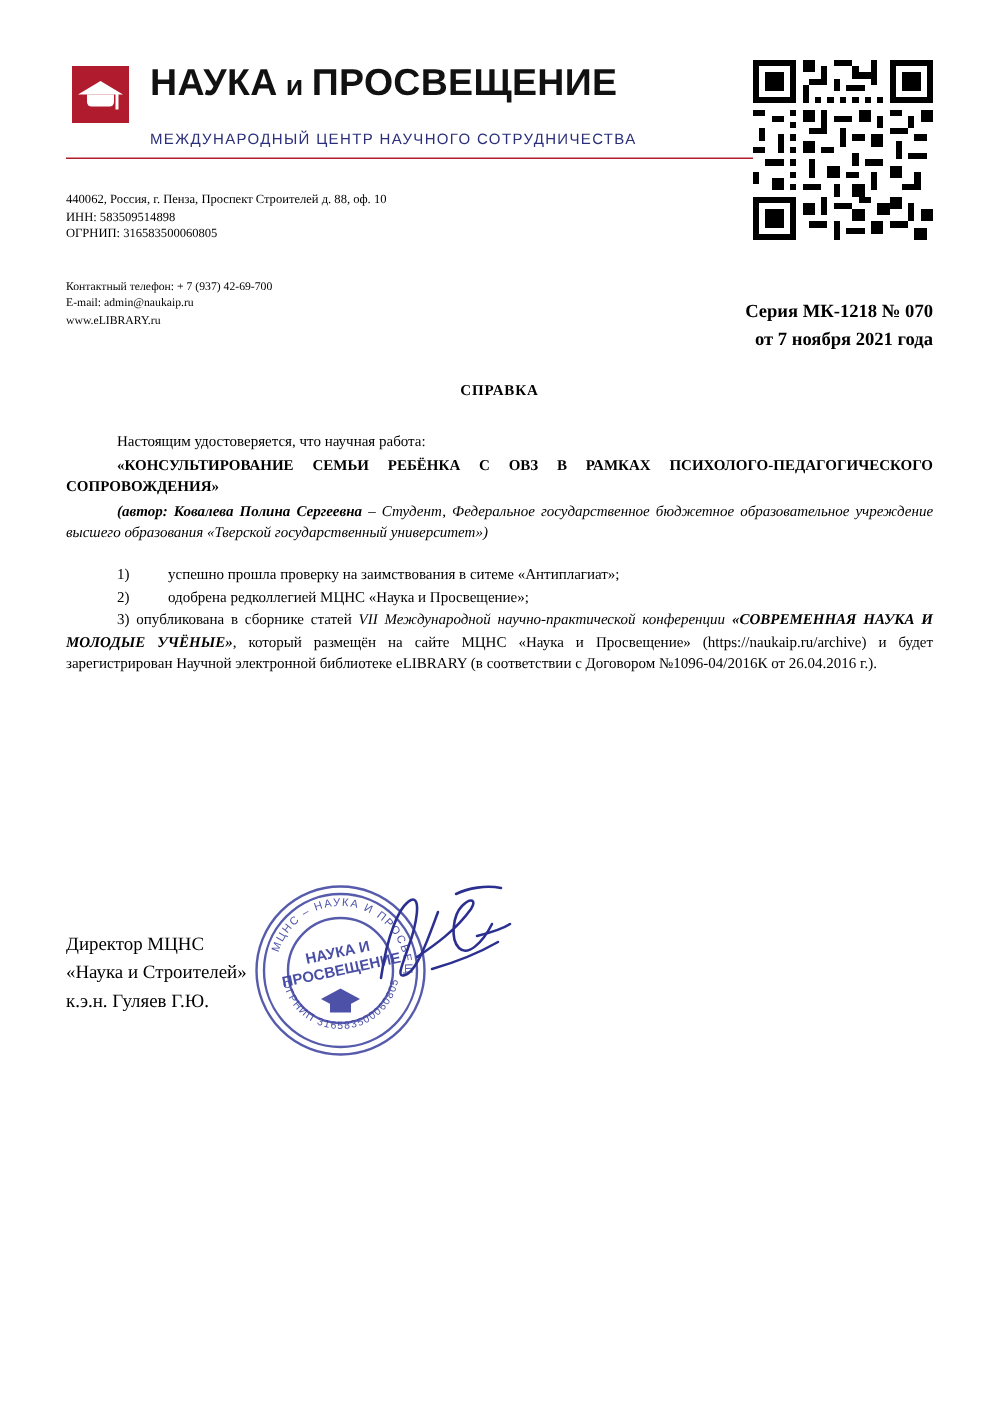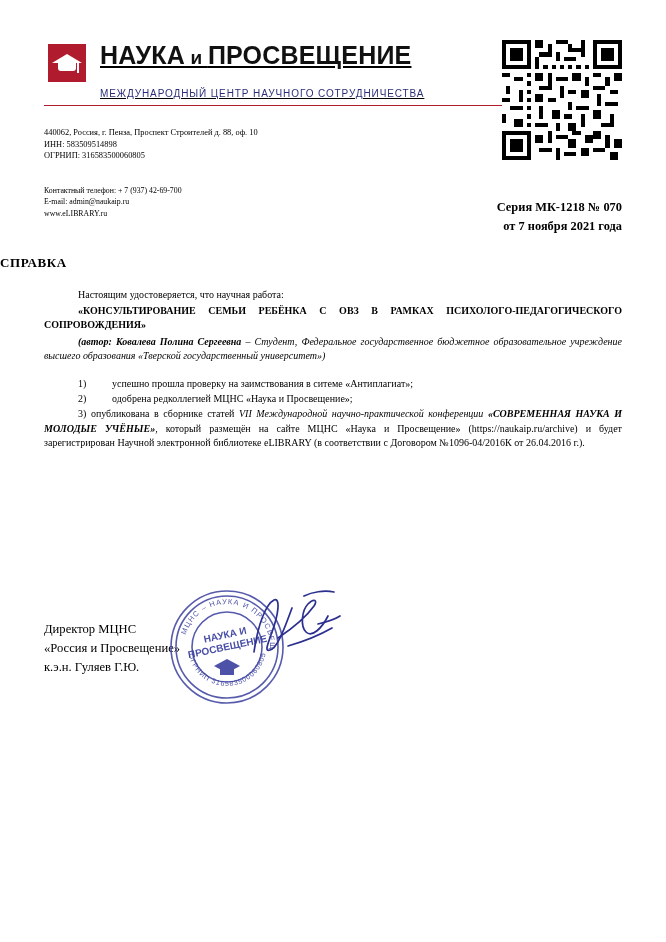--- a/index.html
+++ b/index.html
@@ -26,21 +26,20 @@
   
   .header {
     position: absolute;
     left: 44px;
     top: 42px;
     width: 470px;
   }
   .logo-row {
     display: flex;
     align-items: flex-start;
-    text-decoration: underline;
   }
   .logo-mark {
     width: 46px;
     height: 44px;
     position: relative;
     flex: 0 0 auto;
     margin-top: 2px;
   }
   .logo-mark .sq {
     position: absolute;
@@ -133,22 +132,23 @@
     font-weight: bold;
     font-size: 12.4px;
     line-height: 1.55;
   }
 
   
   .doc-title {
     position: absolute;
     left: 0; right: 0;
     top: 255px;
+    text-align: center;
     font-weight: bold;
-    font-size: 13px;
+    font-size: 10px;
     letter-spacing: 0.6px;
   }
   .content {
     position: absolute;
     left: 44px;
     top: 288px;
     width: 578px;
     font-size: 10px;
     line-height: 1.42;
     text-align: justify;
@@ -375,21 +375,21 @@
       </div>
       <p class="para3">
         <span class="first"></span><span>3)</span>
         <span>опубликована в сборнике статей </span><span class="ital">VII Международной научно-практической конференции</span><span> </span><span class="bi">«СОВРЕМЕННАЯ НАУКА И МОЛОДЫЕ УЧЁНЫЕ»</span><span>, который размещён на сайте МЦНС «Наука и Просвещение» (https://naukaip.ru/archive) и будет зарегистрирован Научной электронной библиотеке eLIBRARY (в соответствии с Договором №1096-04/2016К от 26.04.2016 г.).</span>
       </p>
     </div>
   </div>
 
   <div class="sign">
     <div>Директор МЦНС</div>
-    <div>«Россия и Просвещение»</div>
+    <div>«Наука и Строителей»</div>
     <div>к.э.н. Гуляев Г.Ю.</div>
   </div>
 
   <div class="stamp">
     <svg width="118" height="118" viewBox="0 0 118 118">
       <defs>
         <path id="arcTop" d="M 16,59 A 43,43 0 0 1 102,59"></path>
         <path id="arcBot" d="M 20,59 A 39,39 0 0 0 98,59"></path>
       </defs>
       <g fill="none" stroke="#3a3f9e" stroke-width="1.6" opacity="0.85">

